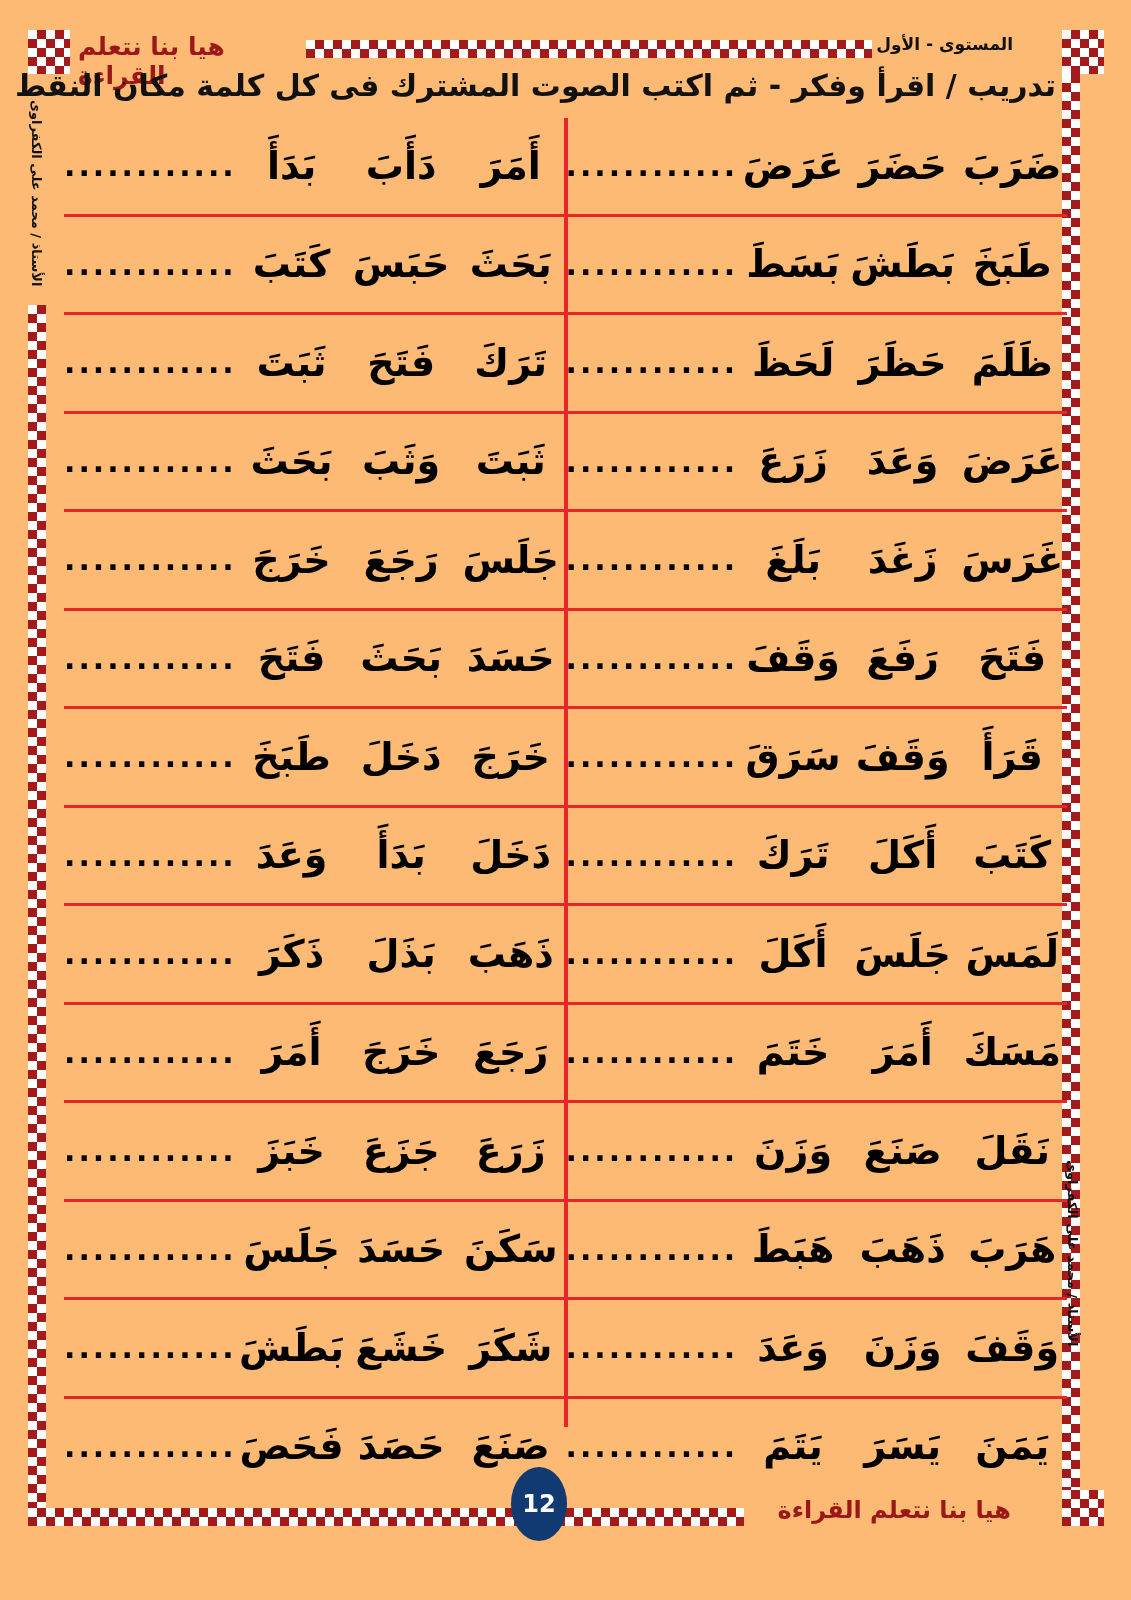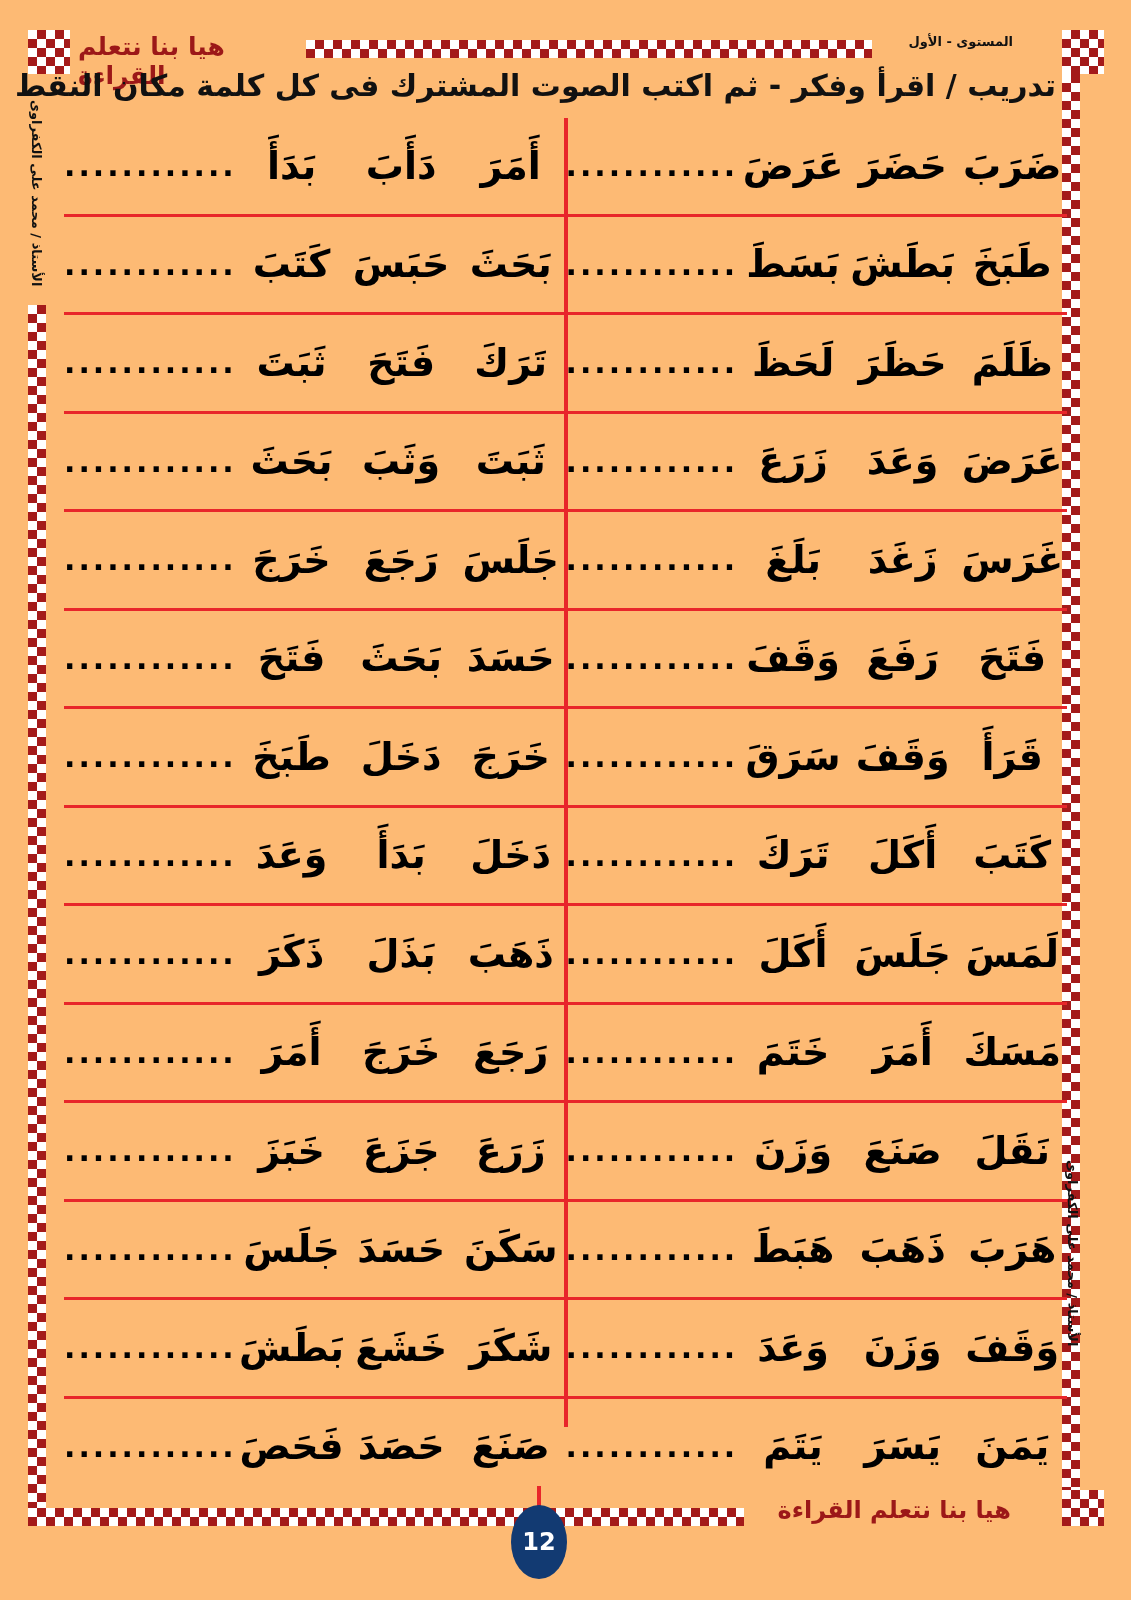--- a/index.html
+++ b/index.html
@@ -64,21 +64,21 @@
     text-align: left;
     font-size: 25px;
     font-weight: bold;
     color: #9c1818;
     letter-spacing: 0px;
     direction: rtl;
   }
   #level-label {
     position: absolute;
     right: 118px; top: 34px;
-    font-size: 13px;
+    font-size: 17px;
     font-weight: bold;
     color: #111111;
     direction: rtl;
     white-space: nowrap;
     margin-left: 28px;
   }
   #instruction {
     position: absolute;
     left: 0; right: 60px;
     top: 68px;
@@ -179,21 +179,21 @@
     top: 1496px;
     font-size: 24px;
     font-weight: bold;
     color: #9c1818;
     direction: rtl;
     white-space: nowrap;
   }
   #page-number-badge {
     position: absolute;
     left: 511px;
-    top: 1505px;
+    top: 1467px;
     width: 56px;
     height: 74px;
     border-radius: 50%;
     background: #123a72;
     color: #ffffff;
     font-size: 24px;
     font-weight: bold;
     display: flex;
     align-items: center;
     justify-content: center;

